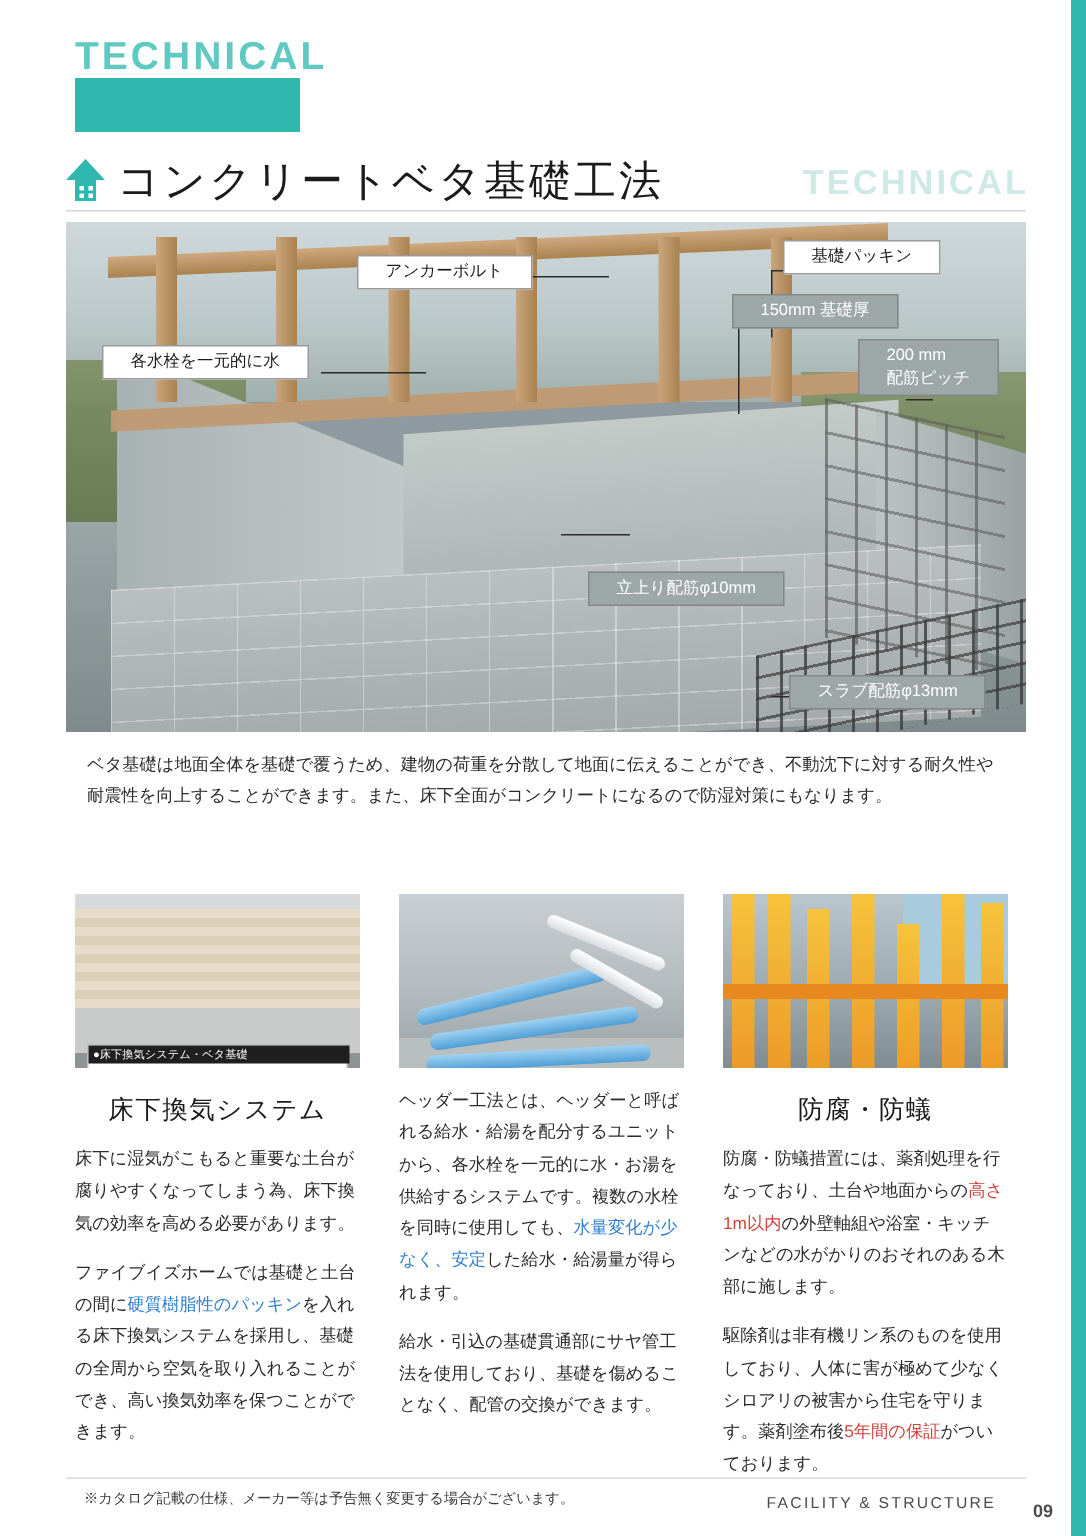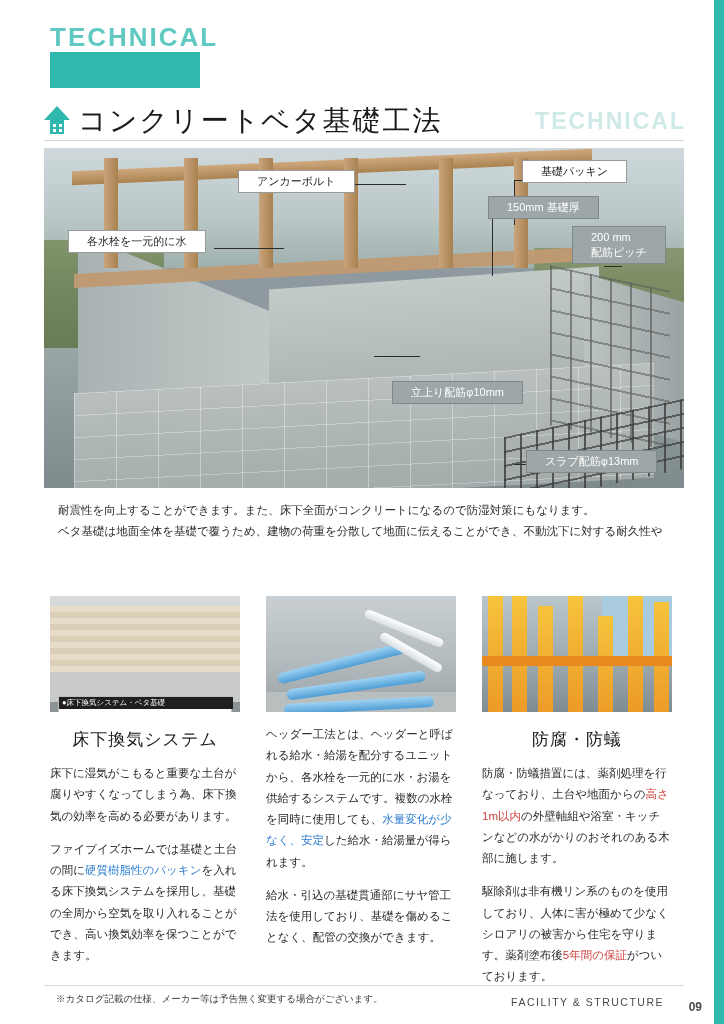--- a/index.html
+++ b/index.html
@@ -305,22 +305,22 @@
     <div class="callout" style="left:478px; top:12px;">基礎パッキン</div>
     <div class="callout gray" style="left:444px; top:48px;">150mm 基礎厚</div>
     <div class="callout gray" style="left:528px; top:78px; white-space:pre-line;"><span>200  mm
 配筋ピッチ</span></div>
     <div class="callout" style="left:24px; top:82px;">各水栓を一元的に水</div>
     <div class="callout gray" style="left:348px; top:194px;margin-top:39px;">立上り配筋φ10mm</div>
     <div class="callout gray" style="left:482px; top:302px;">スラブ配筋φ13mm</div>
   </div>
 
   <div class="caption">
+    <div>ベタ基礎は地面全体を基礎で覆うため、建物の荷重を分散して地面に伝えることができ、不動沈下に対する耐久性や</div>
     <div>耐震性を向上することができます。また、床下全面がコンクリートになるので防湿対策にもなります。</div>
-    <div>ベタ基礎は地面全体を基礎で覆うため、建物の荷重を分散して地面に伝えることができ、不動沈下に対する耐久性や</div>
   </div>
 
   <div class="col col-1">
     <div class="thumb">
       <div class="t1-sky"></div>
       <div class="t1-wall"></div>
       <div class="t1-conc"></div>
       <div class="t1-ground"></div>
       <div class="t1-panel">
         <div class="t1-panel-bar">●床下換気システム・ベタ基礎</div>

